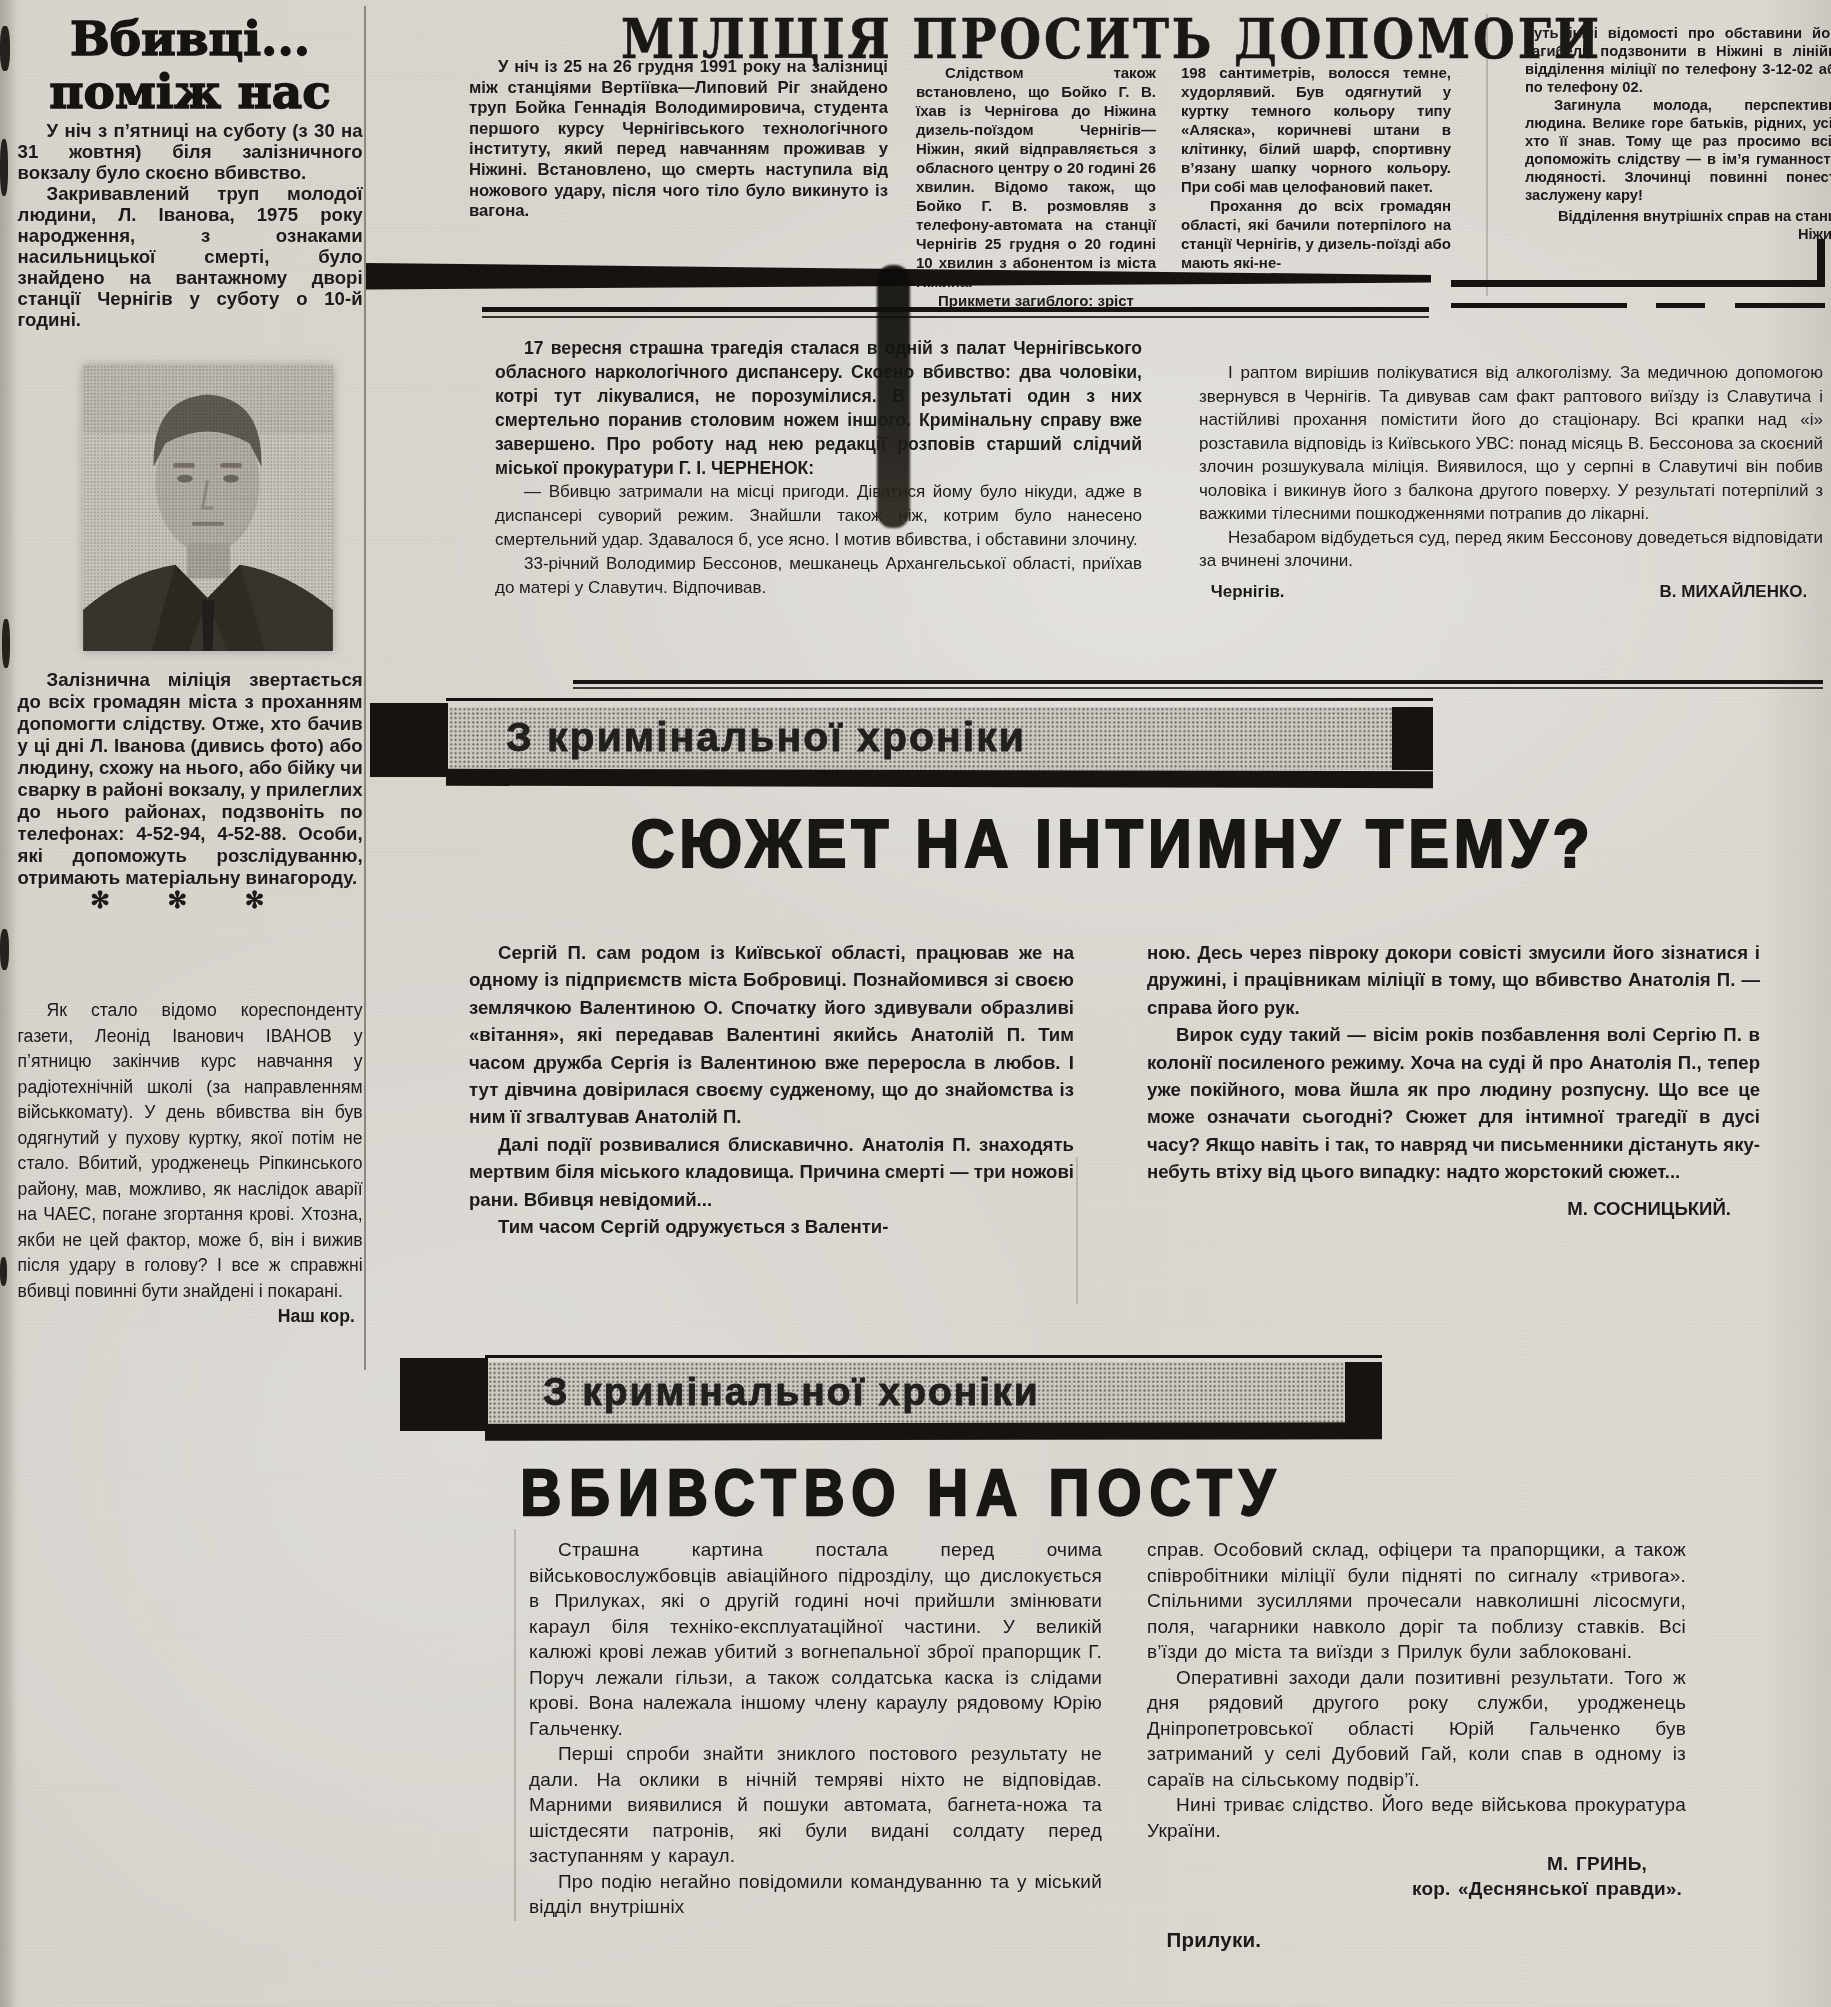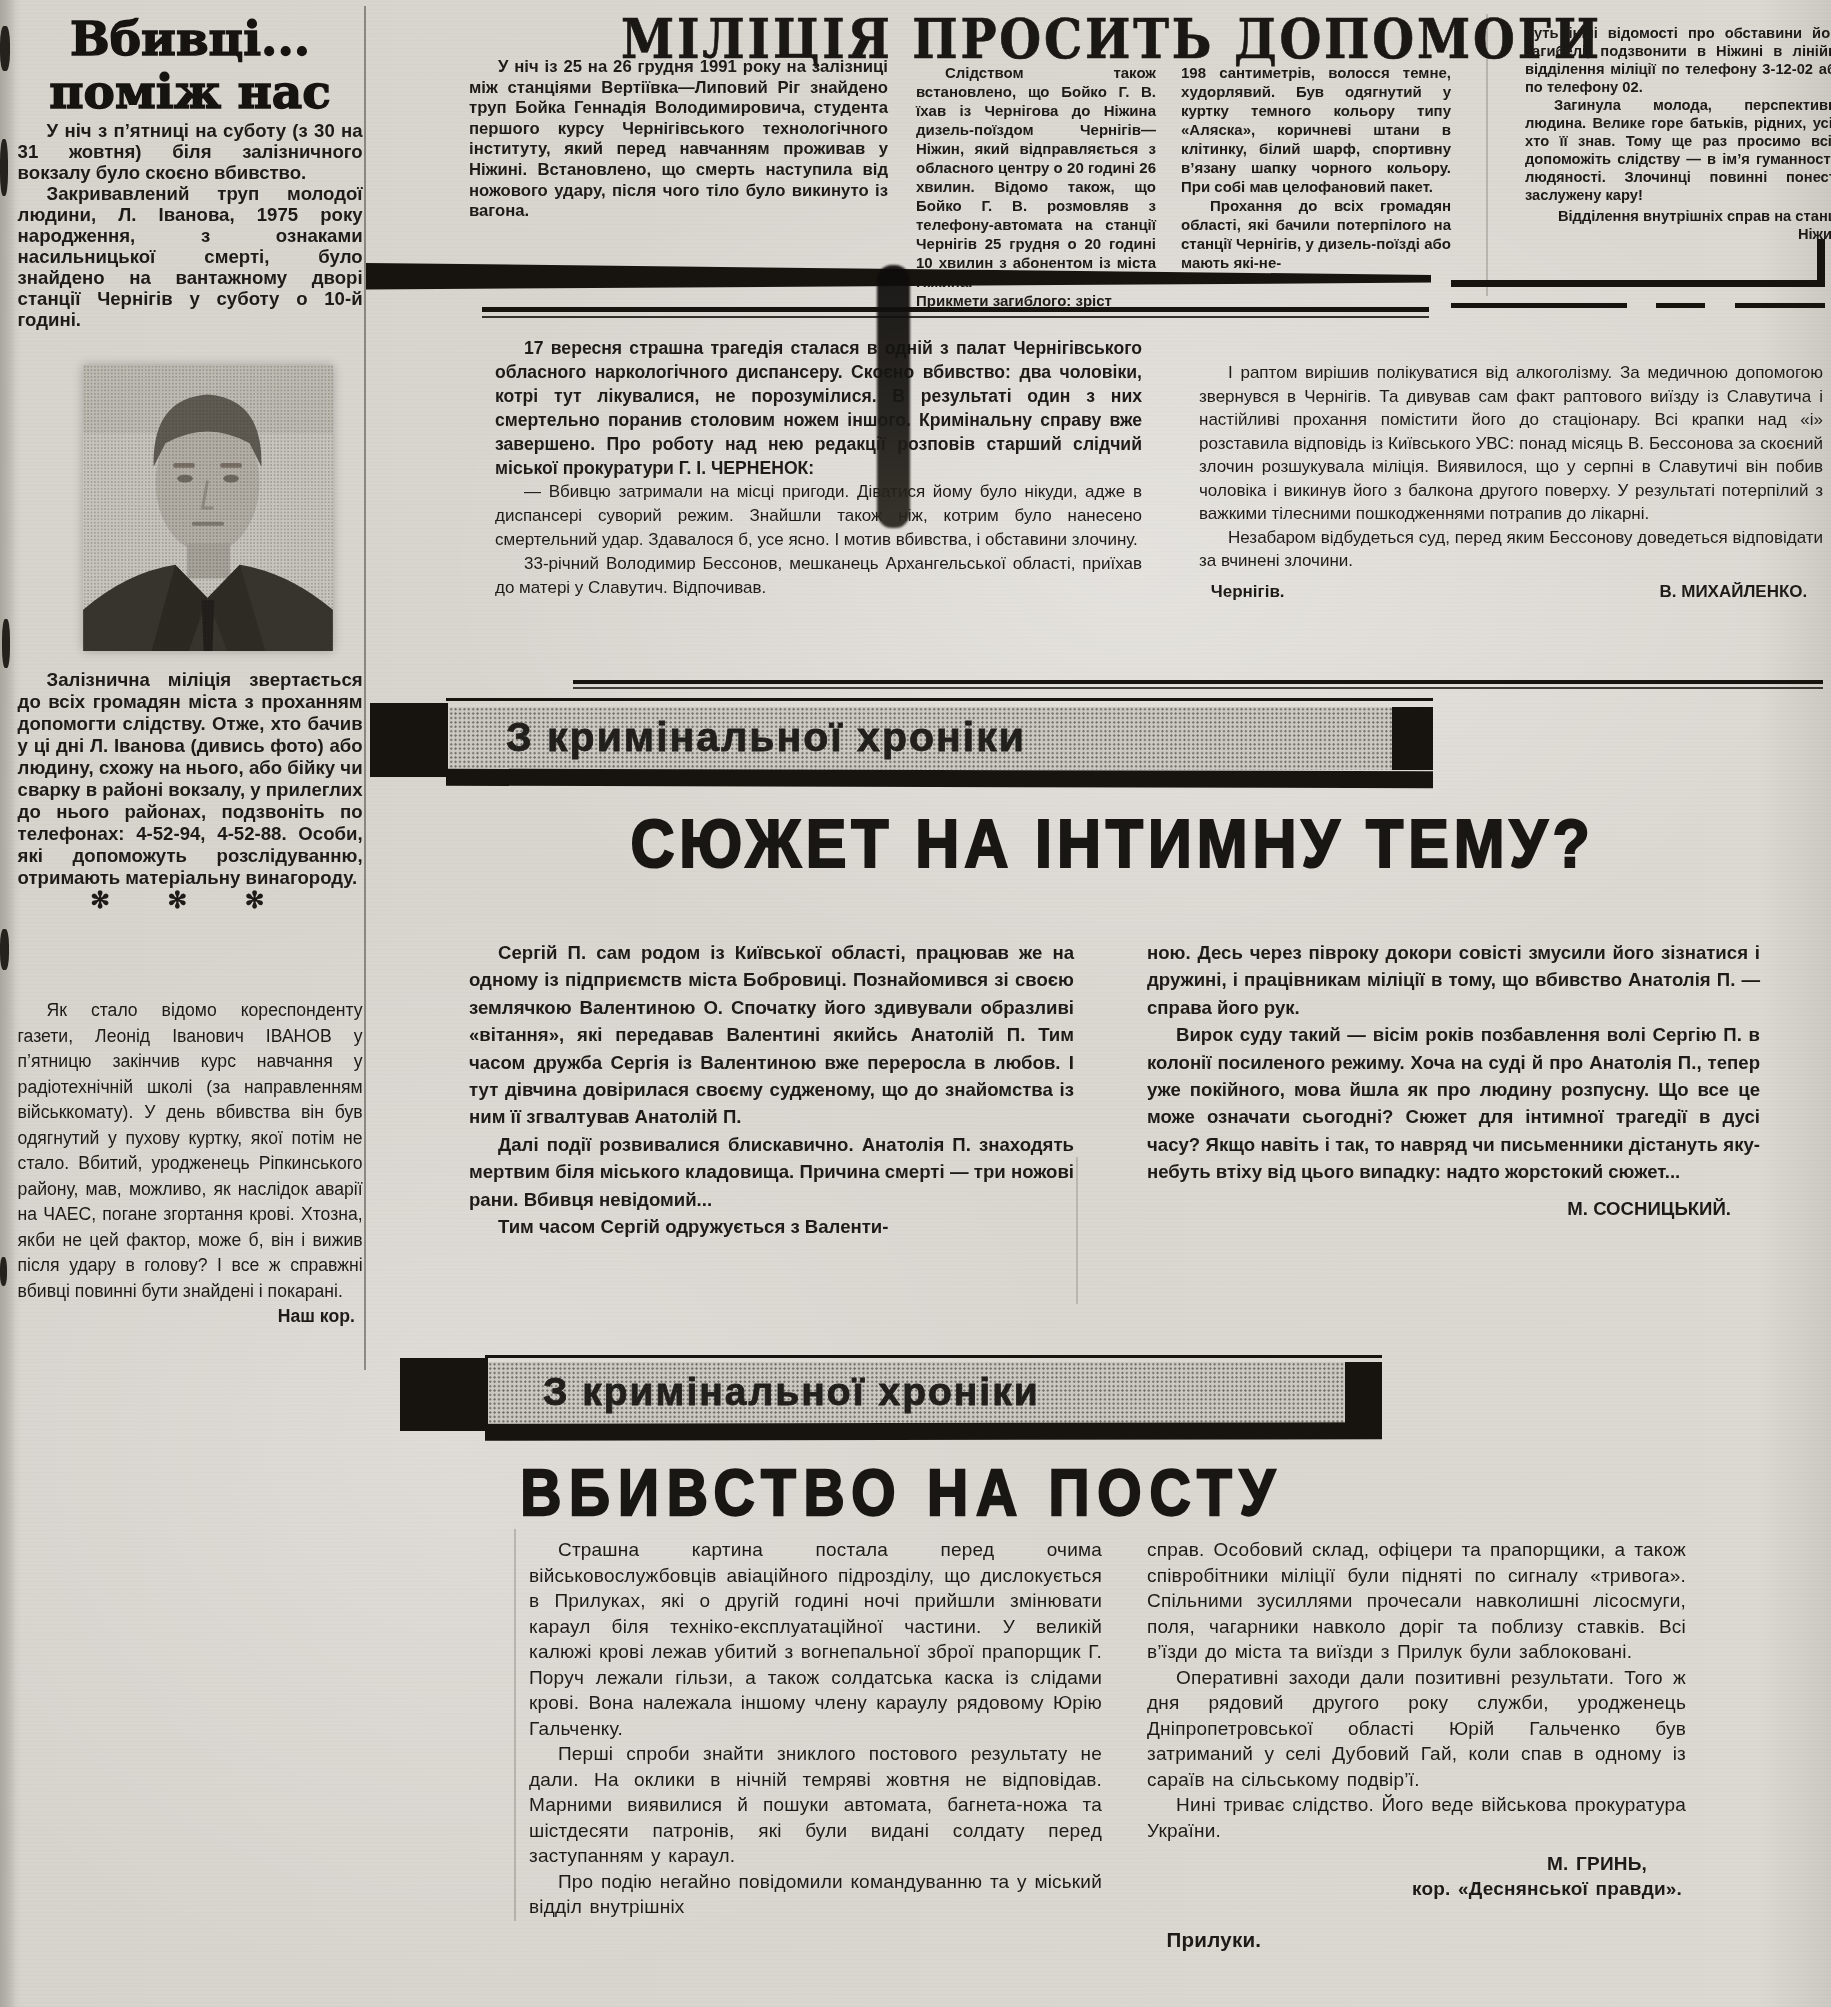--- a/index.html
+++ b/index.html
@@ -40,21 +40,21 @@
     -webkit-text-stroke:1.4px #161411;text-align:center;line-height:53px;font-size:47px;
   }
   .lb1{font-size:18.6px;line-height:21px;font-weight:bold;}
   .lb2{font-size:18.6px;line-height:22px;font-weight:bold;}
   .lb3{font-size:17.6px;line-height:25.5px;font-weight:normal;margin-top:18px;}
   .stars{text-align:center;font-size:23.5px;font-weight:bold;letter-spacing:25.5px;margin:5.9px 0 7.8px 19.6px;text-indent:0!important;}
   .sig-r{text-align:right;font-weight:bold;text-indent:0!important;}
   .mcol1{font-size:16.7px;line-height:20.6px;font-weight:bold;}
   .mcol{font-size:15px;line-height:19px;font-weight:bold;}
   .mcol4{font-size:14.7px;line-height:18px;font-weight:bold;}
-  .center-b{text-align:left;font-weight:bold;text-indent:0!important;margin-top:3.9px;}
+  .center-b{text-align:center;font-weight:bold;text-indent:0!important;margin-top:3.9px;}
   .dlead{font-size:17.6px;line-height:24px;font-weight:bold;}
   .dbody{font-size:17px;line-height:24px;font-weight:normal;}
   .dbody2{font-size:17px;line-height:23.5px;font-weight:normal;}
   .ibody{font-size:18.6px;line-height:27.4px;font-weight:bold;}
   .pbody{font-size:19px;line-height:25.5px;font-weight:normal;letter-spacing:0.2px;word-spacing:2px;}
   .sigrow{display:flex;justify-content:space-between;font-weight:bold;margin-top:7.8px;}
   .photo-dots{
     position:absolute;inset:0;
     background-image:radial-gradient(rgba(50,47,42,.25) 0.9px, transparent 1.2px);
     background-size:3.4px 3.4px;
@@ -195,21 +195,21 @@
   </div>
   <div class="abs ink" style="left:1345px;top:1362px;width:37px;height:61px;"></div>
   <div class="abs ink" style="left:485px;top:1423px;width:897px;height:16.7px;transform:rotate(-.1deg);"></div>
 
   <div class="abs headline-sans" style="left:421px;top:1455px;width:961px;font-size:57px;letter-spacing:7.8px;transform:scaleY(1.14);transform-origin:center top;">ВБИВСТВО НА ПОСТУ</div>
 
   <div class="abs vrule" style="left:514px;top:1529px;height:392px;opacity:.45;"></div>
 
   <div class="abs jtxt pbody" style="left:529px;top:1537px;width:573px;">
     <p>Страшна картина постала перед очима військовослужбовців авіаційного підрозділу, що дислокується в Прилуках, які о другій годині ночі прийшли змінювати караул біля техніко-експлуатаційної частини. У великій калюжі крові лежав убитий з вогнепальної зброї прапорщик Г. Поруч лежали гільзи, а також солдатська каска із слідами крові. Вона належала іншому члену караулу рядовому Юрію Гальченку.</p>
-    <p>Перші спроби знайти зниклого постового результату не дали. На оклики в нічній темряві жовтня не відповідав. Марними виявилися й пошуки автомата, багнета-ножа та шістдесяти патронів, які були видані солдату перед заступанням у караул.</p>
+    <p>Перші спроби знайти зниклого постового результату не дали. На оклики в нічній темряві ніхто не відповідав. Марними виявилися й пошуки автомата, багнета-ножа та шістдесяти патронів, які були видані солдату перед заступанням у караул.</p>
     <p>Про подію негайно повідомили командуванню та у міський відділ внутрішніх</p>
   </div>
   <div class="abs jtxt pbody" style="left:1147px;top:1537px;width:539px;">
     <p style="text-indent:0;">справ. Особовий склад, офіцери та прапорщики, а також співробітники міліції були підняті по сигналу «тривога». Спільними зусиллями прочесали навколишні лісосмуги, поля, чагарники навколо доріг та поблизу ставків. Всі в’їзди до міста та виїзди з Прилук були заблоковані.</p>
     <p>Оперативні заходи дали позитивні результати. Того ж дня рядовий другого року служби, уродженець Дніпропетровської області Юрій Гальченко був затриманий у селі Дубовий Гай, коли спав в одному із сараїв на сільському подвір’ї.</p>
     <p>Нині триває слідство. Його веде військова прокуратура України.</p>
     <p class="sig-r" style="margin-top:7.8px;padding-right:39px;">М. ГРИНЬ,</p>
     <p class="sig-r" style="padding-right:3.9px;">кор. «Деснянської правди».</p>
     <p style="font-weight:bold;margin-top:25px;text-indent:19.6px;font-size:20.6px;">Прилуки.</p>
   </div>

